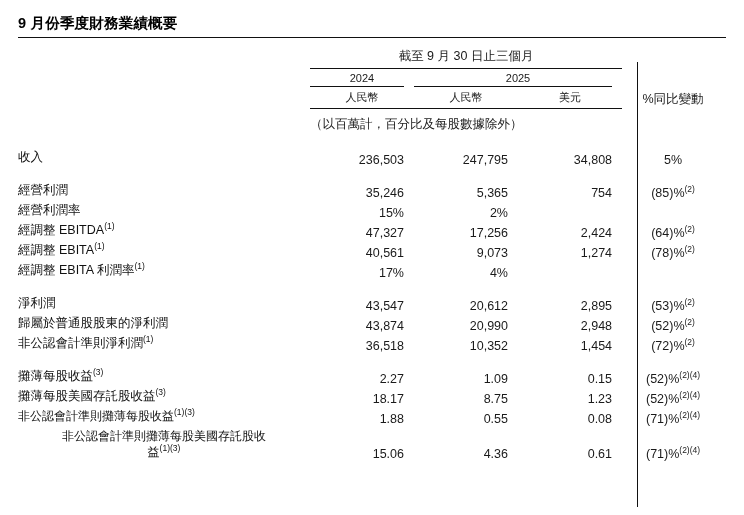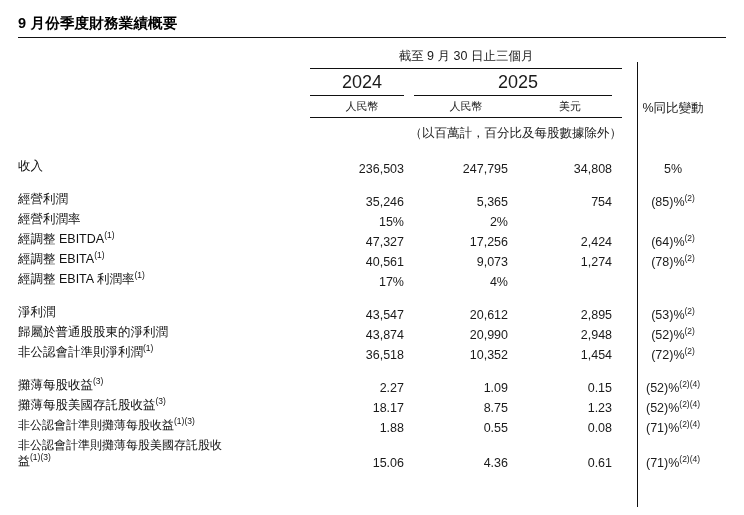--- a/index.html
+++ b/index.html
@@ -73,30 +73,30 @@
     padding: 0 !important;
   }
   .rule-line {
     border-top: 1px solid #111;
     height: 0;
     font-size: 0;
     line-height: 0;
   }
   .hdr-year {
     text-align: center;
-    font-size: 18px;
+    font-size: 11px;
     padding-bottom: 2px !important;
   }
   .hdr-cur {
     text-align: center;
     font-size: 11px;
     padding-bottom: 3px !important;
   }
   .unit-note {
-    text-align: right;
+    text-align: left;
     font-size: 12.5px;
     padding: 7px 0 5px 0 !important;
   }
   .spacer-sm td { height: 9px; }
   .spacer-md td { height: 13px; }
   .spacer-xs td { height: 3px; }
   .lbl {
     white-space: nowrap;
     font-size: 12.5px;
     padding: 1.5px 0 1.5px 0 !important;
@@ -104,20 +104,21 @@
   }
   .lbl-small { font-size: 12px; }
   sup {
     font-size: 8.5px;
     vertical-align: super;
     line-height: 0;
   }
   .two-line {
     line-height: 1.35;
     white-space: normal;
+    text-align: center;
   }
   .vline-wrap {
     position: absolute;
     top: 0; left: 0;
     width: 744px; height: 515px;
     pointer-events: none;
   }
   .vline {
     position: absolute;
     width: 1px;

